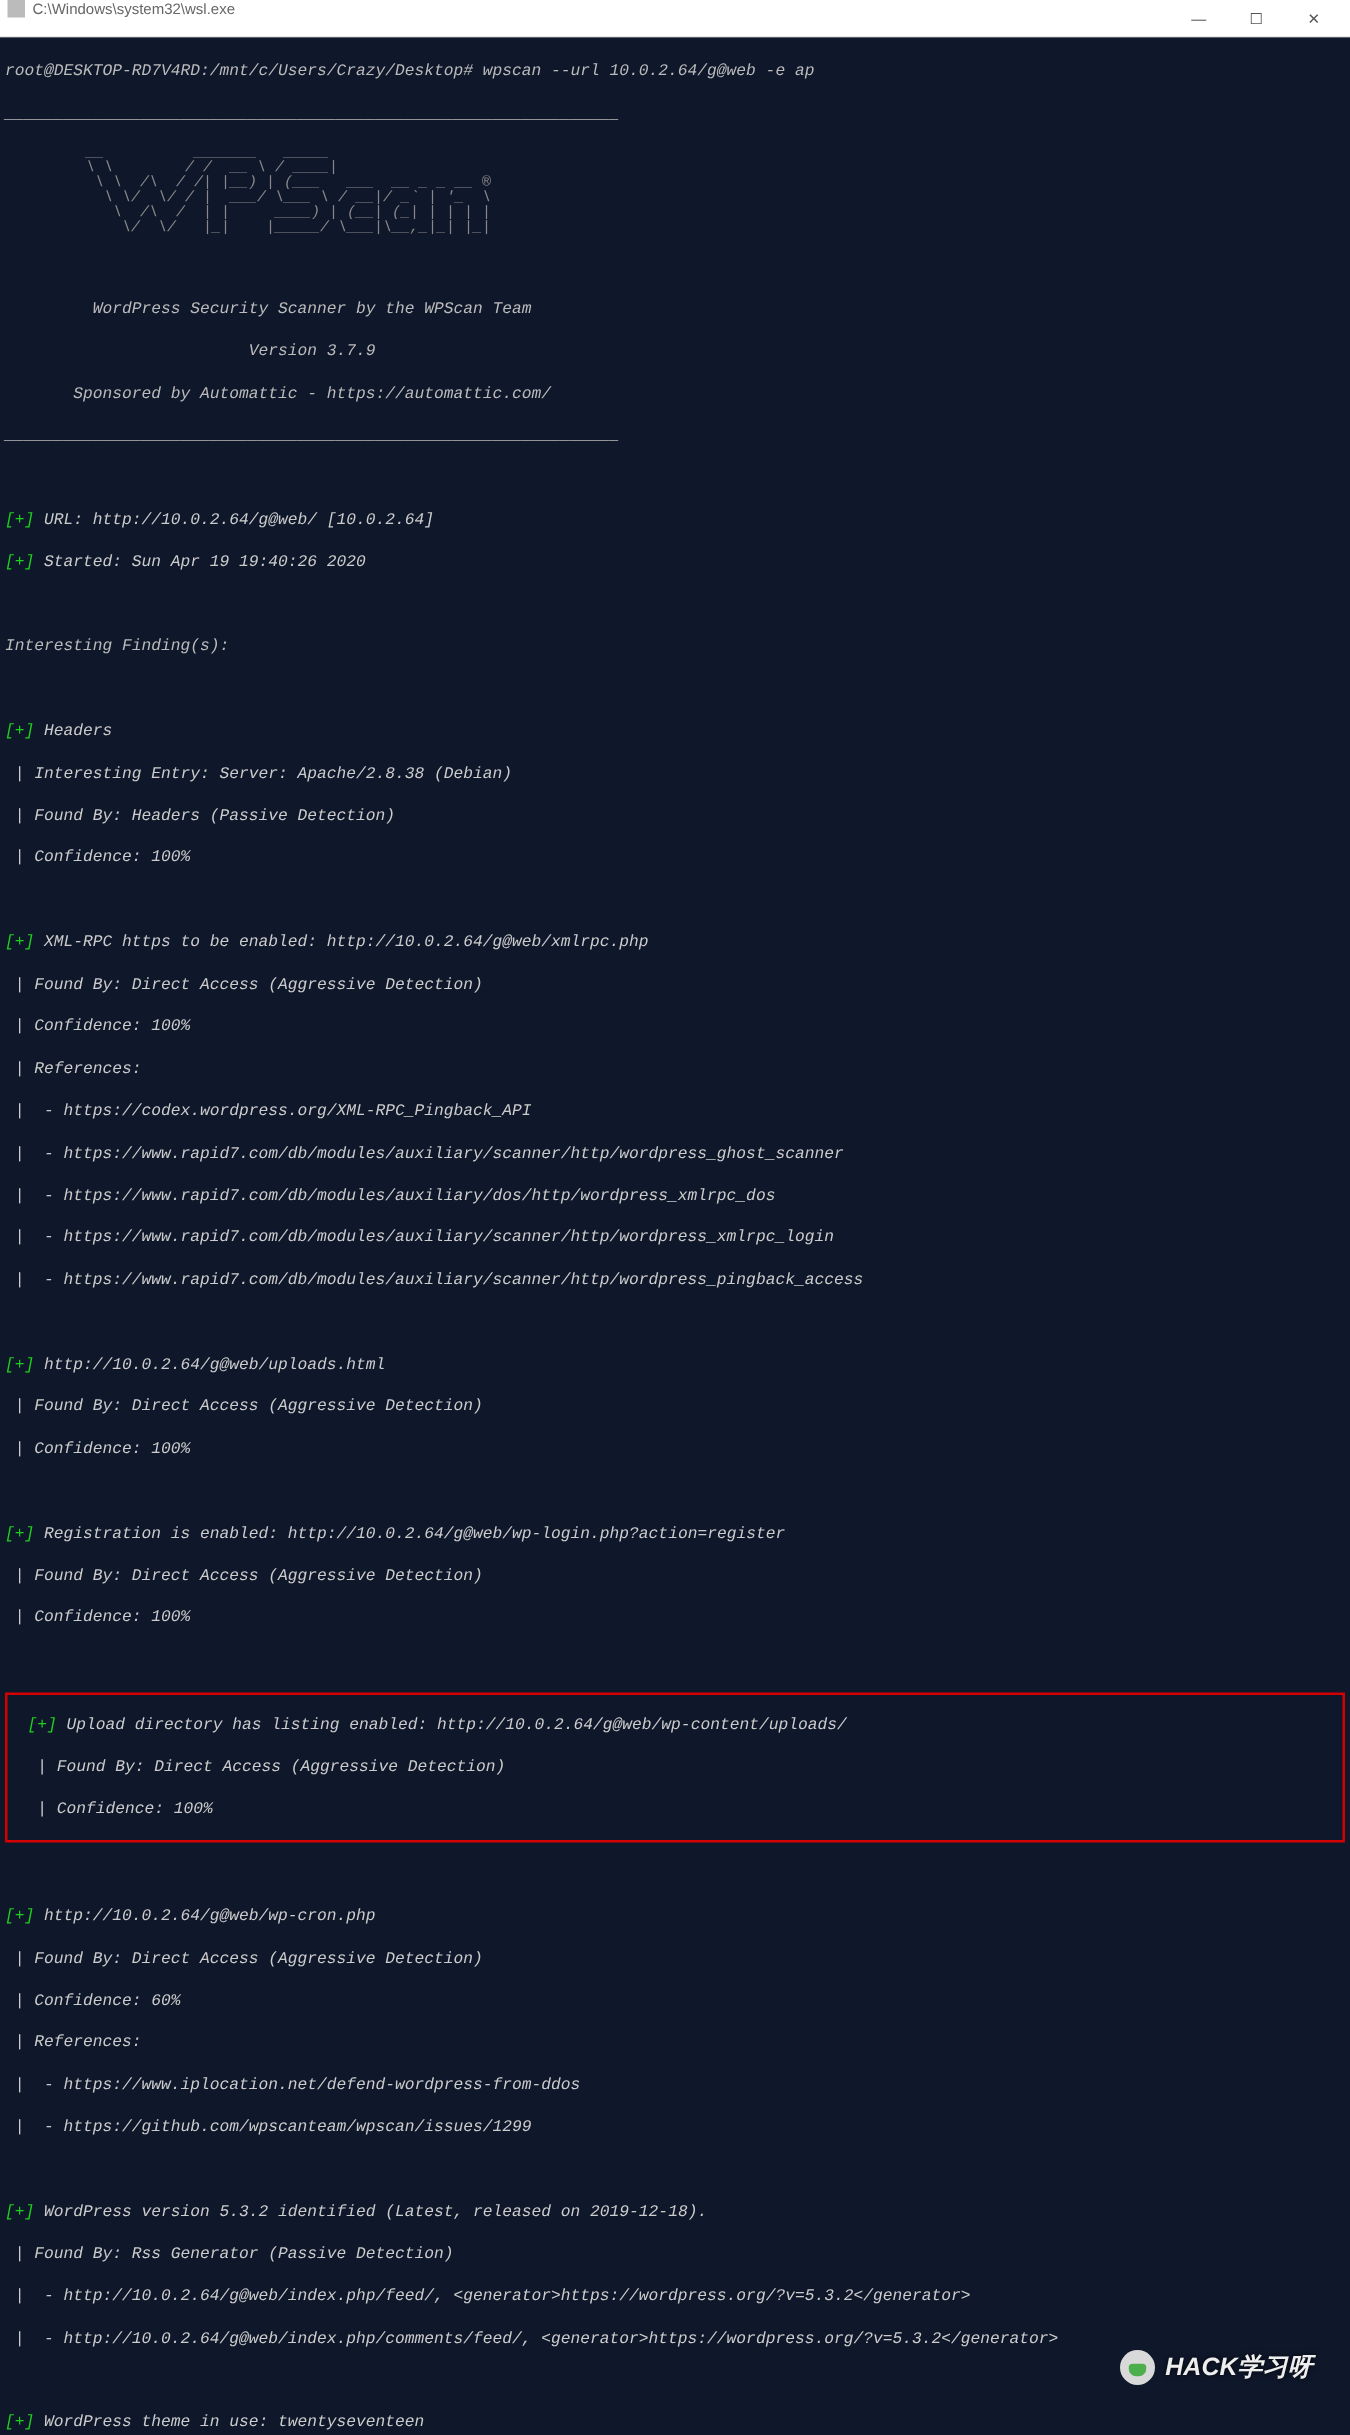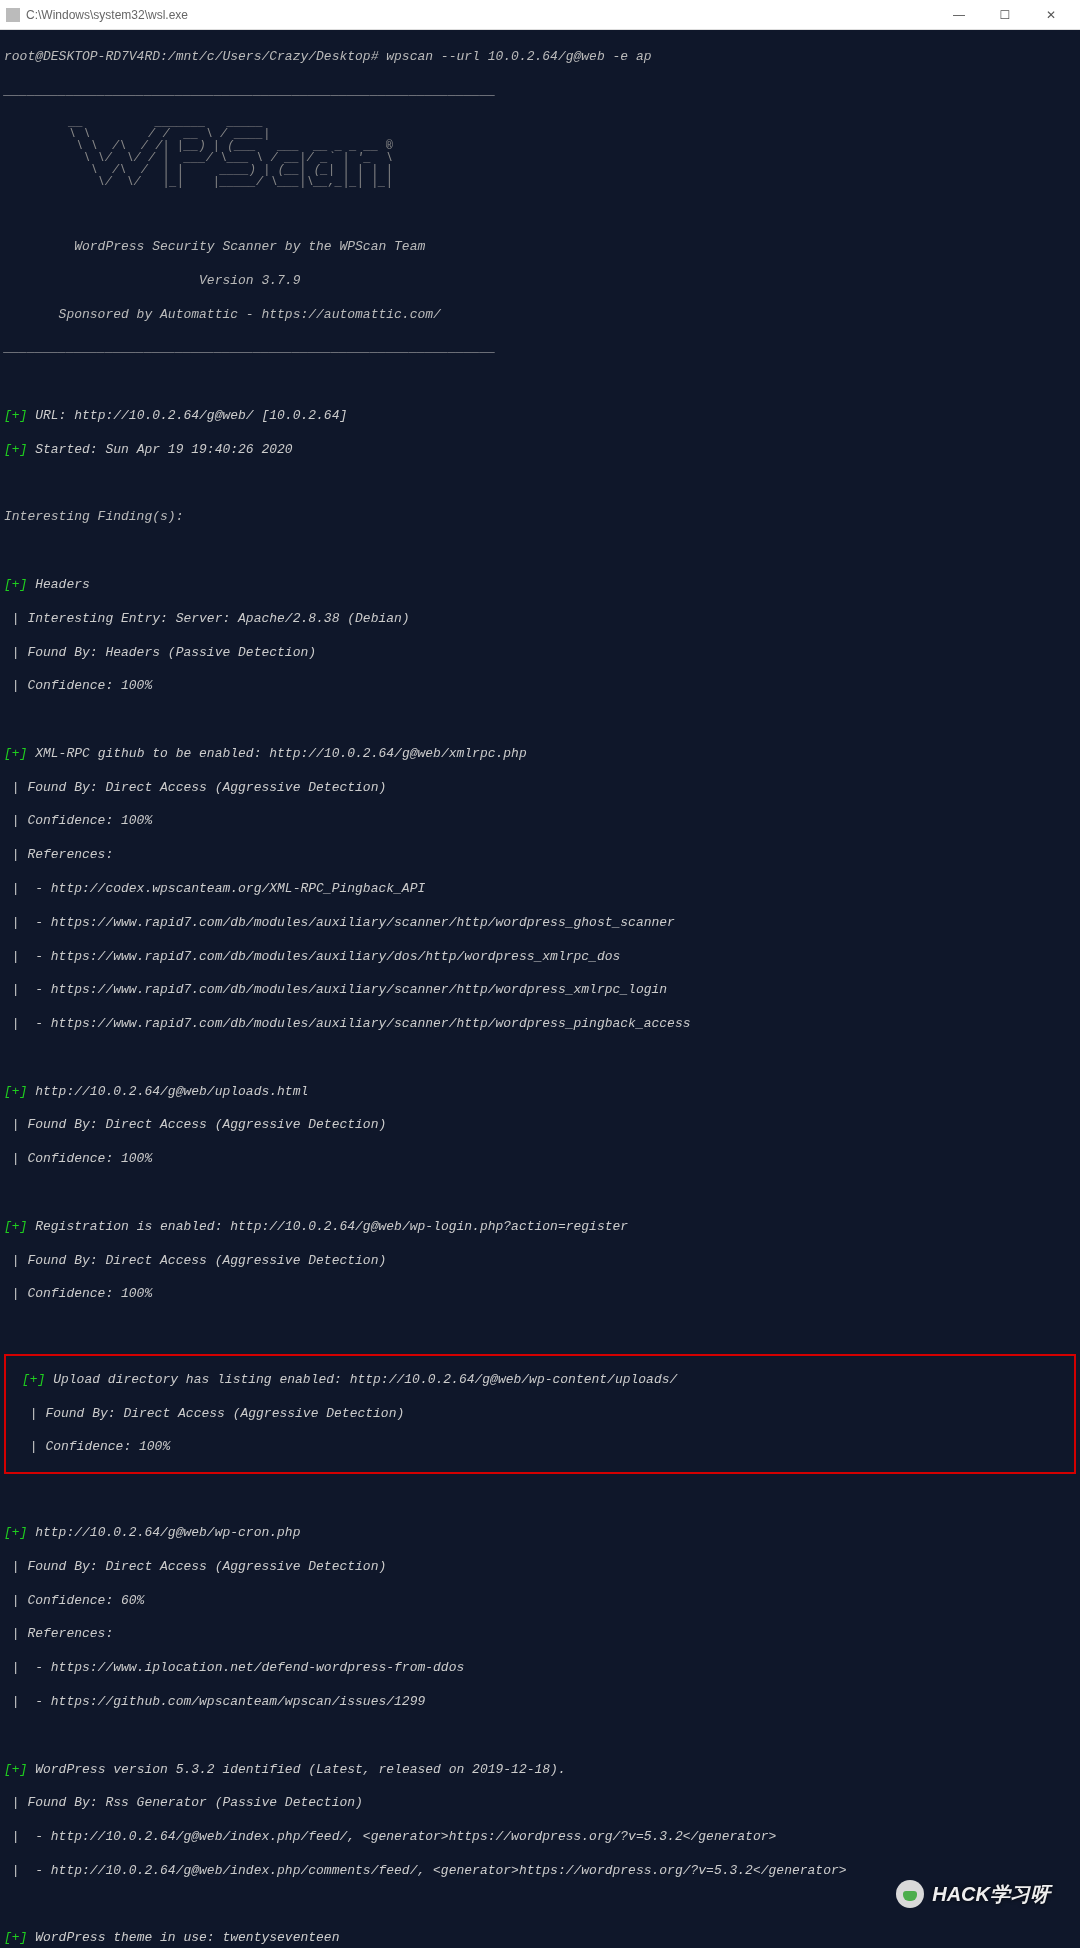--- a/index.html
+++ b/index.html
@@ -9,21 +9,21 @@
     background: #000;
     color: #ccc;
     width: 1080px;
     height: 1948px;
     overflow: hidden;
   }
   .titlebar {
     height: 30px;
     background: #fff;
     display: flex;
-    align-items: center;
+    align-items: flex-start;
     padding: 0 6px;
     border-bottom: 1px solid #ddd;
     color: #666;
     font-size: 12px;
     font-family: "Segoe UI", sans-serif;
   }
   .titlebar .app-icon {
     width: 14px; height: 14px;
     background: #bbb;
     margin-right: 6px;
@@ -124,25 +124,25 @@
 <span class="line"><span class="green">[+]</span> <span>URL: http://10.0.2.64/g@web/ [10.0.2.64]</span></span>
 <span class="line"><span class="green">[+]</span> <span>Started: Sun Apr 19 19:40:26 2020</span></span>
 <span class="line"> </span>
 <span class="line gray">Interesting Finding(s):</span>
 <span class="line"> </span>
 <span class="line"><span class="green">[+]</span> <span>Headers</span></span>
 <span class="line"> | <span>Interesting Entry: Server: Apache/2.8.38 (Debian)</span></span>
 <span class="line"> | <span>Found By: Headers (Passive Detection)</span></span>
 <span class="line"> | <span>Confidence: 100%</span></span>
 <span class="line"> </span>
-<span class="line"><span class="green">[+]</span> <span>XML-RPC github to be enabled: http://10.0.2.64/g@web/xmlrpc.php</span></span>
+<span class="line"><span class="green">[+]</span> <span>XML-RPC https to be enabled: http://10.0.2.64/g@web/xmlrpc.php</span></span>
 <span class="line"> | <span>Found By: Direct Access (Aggressive Detection)</span></span>
 <span class="line"> | <span>Confidence: 100%</span></span>
 <span class="line"> | <span>References:</span></span>
-<span class="line"> | <span> - http://codex.wpscanteam.org/XML-RPC_Pingback_API</span></span>
+<span class="line"> | <span> - https://codex.wordpress.org/XML-RPC_Pingback_API</span></span>
 <span class="line"> | <span> - https://www.rapid7.com/db/modules/auxiliary/scanner/http/wordpress_ghost_scanner</span></span>
 <span class="line"> | <span> - https://www.rapid7.com/db/modules/auxiliary/dos/http/wordpress_xmlrpc_dos</span></span>
 <span class="line"> | <span> - https://www.rapid7.com/db/modules/auxiliary/scanner/http/wordpress_xmlrpc_login</span></span>
 <span class="line"> | <span> - https://www.rapid7.com/db/modules/auxiliary/scanner/http/wordpress_pingback_access</span></span>
 <span class="line"> </span>
 <span class="line"><span class="green">[+]</span> <span>http://10.0.2.64/g@web/uploads.html</span></span>
 <span class="line"> | <span>Found By: Direct Access (Aggressive Detection)</span></span>
 <span class="line"> | <span>Confidence: 100%</span></span>
 <span class="line"> </span>
 <span class="line"><span class="green">[+]</span> <span>Registration is enabled: http://10.0.2.64/g@web/wp-login.php?action=register</span></span>

